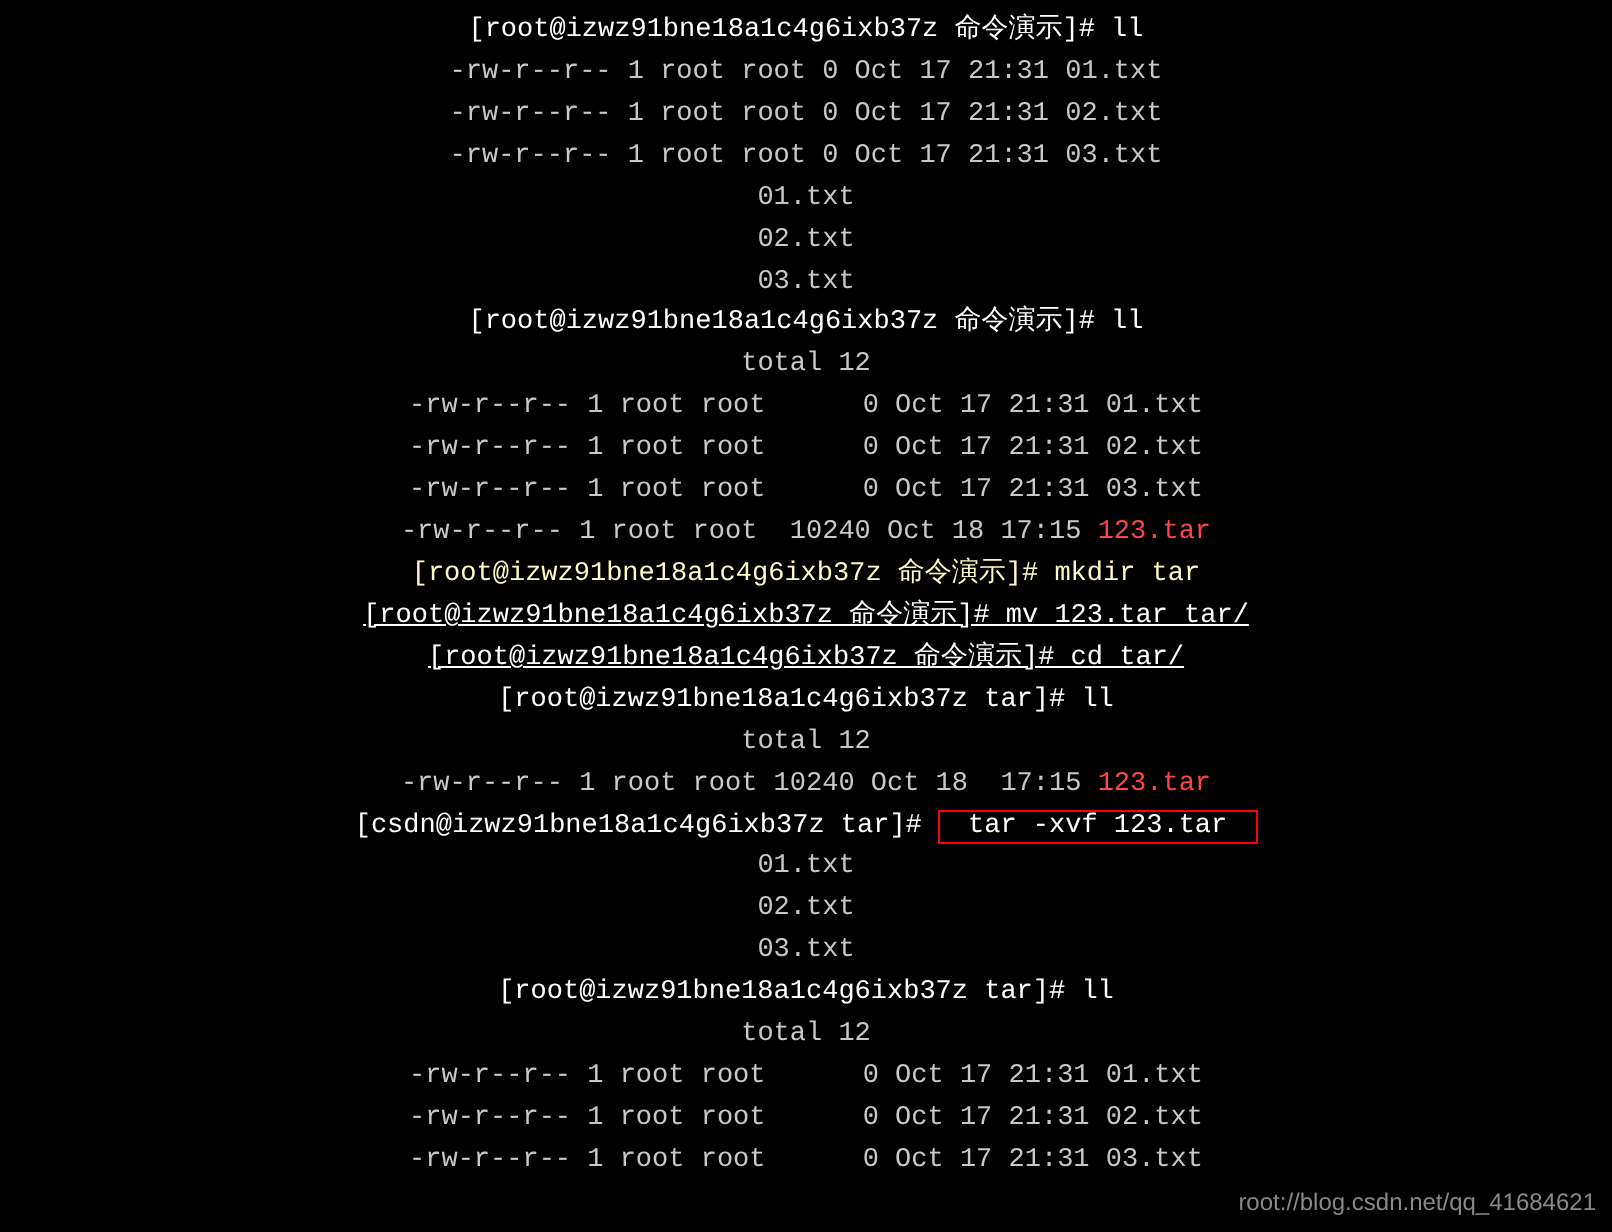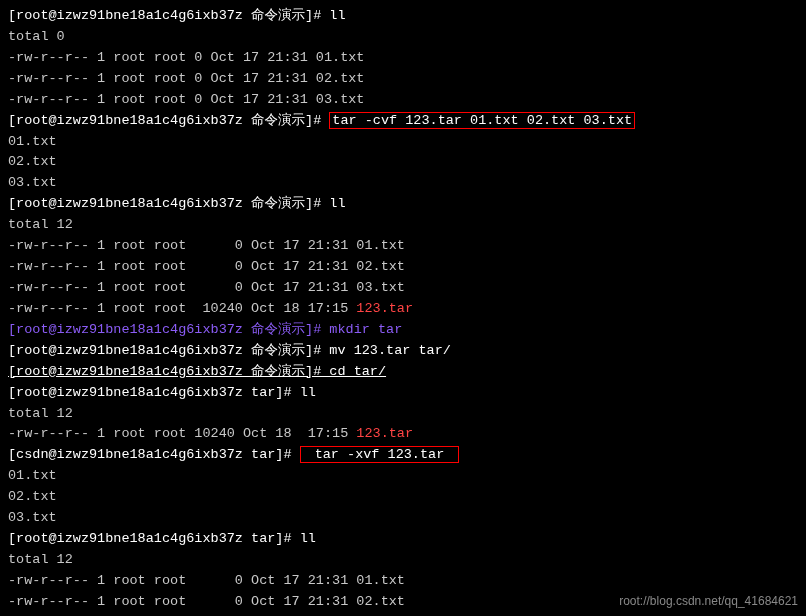--- a/index.html
+++ b/index.html
@@ -16,55 +16,54 @@
     .terminal {
       width: 806px;
       height: 616px;
       background: #000;
       padding: 6px 8px;
       line-height: 1.55;
     }
     .line {
       white-space: pre;
       display: block;
+      text-align: center;
     }
     @keyframes blink {
       50% { opacity: 0; }
     }
     .watermark {
       position: absolute;
       bottom: 8px;
       right: 8px;
       color: #888;
       font-size: 12px;
       font-family: Arial, sans-serif;
     }
   </style>
 </head>
 <body>
 
 <div class="terminal">
 
 <span class="line" style="color: rgb(255, 255, 255);">[root@izwz91bne18a1c4g6ixb37z 命令演示]# ll</span>
-    <span class="line" style="color: rgb(200, 200, 200);">total 0</span>
     <span class="line" style="color: rgb(200, 200, 200);">-rw-r--r-- 1 root root 0 Oct 17 21:31 01.txt</span>
     <span class="line" style="color: rgb(200, 200, 200);">-rw-r--r-- 1 root root 0 Oct 17 21:31 02.txt</span>
     <span class="line" style="color: rgb(200, 200, 200);">-rw-r--r-- 1 root root 0 Oct 17 21:31 03.txt</span>
-    <span class="line"><span style="color: rgb(255, 255, 255);">[root@izwz91bne18a1c4g6ixb37z 命令演示]# </span><span style="color: rgb(255, 255, 255); border: 1.5px solid rgb(255, 0, 0); padding: 0px 2px;">tar -cvf 123.tar 01.txt 02.txt 03.txt</span></span>
     <span class="line" style="color: rgb(200, 200, 200);">01.txt</span>
     <span class="line" style="color: rgb(200, 200, 200);">02.txt</span>
     <span class="line" style="color: rgb(200, 200, 200);">03.txt</span>
     <span class="line" style="color: rgb(255, 255, 255);">[root@izwz91bne18a1c4g6ixb37z 命令演示]# ll</span>
     <span class="line" style="color: rgb(200, 200, 200);">total 12</span>
     <span class="line" style="color: rgb(200, 200, 200);">-rw-r--r-- 1 root root      0 Oct 17 21:31 01.txt</span>
     <span class="line" style="color: rgb(200, 200, 200);">-rw-r--r-- 1 root root      0 Oct 17 21:31 02.txt</span>
     <span class="line" style="color: rgb(200, 200, 200);">-rw-r--r-- 1 root root      0 Oct 17 21:31 03.txt</span>
     <span class="line" style="color: rgb(200, 200, 200);">-rw-r--r-- 1 root root  10240 Oct 18 17:15 <span style="color: rgb(255, 68, 68);">123.tar</span></span>
-    <span class="line" style="color: #8b5cf6;">[root@izwz91bne18a1c4g6ixb37z 命令演示]# mkdir tar</span>
-    <span class="line" style="color: rgb(255, 255, 255);">[root@izwz91bne18a1c4g6ixb37z 命令演示]# mv 123.tar tar/</span>
+    <span class="line" style="color: #fef9c3;">[root@izwz91bne18a1c4g6ixb37z 命令演示]# mkdir tar</span>
+    <span class="line" style="color: rgb(255, 255, 255); text-decoration: underline;">[root@izwz91bne18a1c4g6ixb37z 命令演示]# mv 123.tar tar/</span>
     <span class="line" style="color: rgb(255, 255, 255); text-decoration: underline;">[root@izwz91bne18a1c4g6ixb37z 命令演示]# cd tar/</span>
     <span class="line" style="color: rgb(255, 255, 255);">[root@izwz91bne18a1c4g6ixb37z tar]# ll</span>
     <span class="line" style="color: rgb(200, 200, 200);">total 12</span>
     <span class="line" style="color: rgb(200, 200, 200);">-rw-r--r-- 1 root root 10240 Oct 18  17:15 <span style="color: rgb(255, 68, 68);">123.tar</span></span>
     <span class="line"><span style="color: rgb(255, 255, 255);">[csdn@izwz91bne18a1c4g6ixb37z tar]# </span><span style="color: rgb(255, 255, 255); border: 1.5px solid rgb(255, 0, 0); padding: 0px 14px;">tar -xvf 123.tar</span></span>
     <span class="line" style="color: rgb(200, 200, 200);">01.txt</span>
     <span class="line" style="color: rgb(200, 200, 200);">02.txt</span>
     <span class="line" style="color: rgb(200, 200, 200);">03.txt</span>
     <span class="line" style="color: rgb(255, 255, 255);">[root@izwz91bne18a1c4g6ixb37z tar]# ll</span>
     <span class="line" style="color: rgb(200, 200, 200);">total 12</span>

